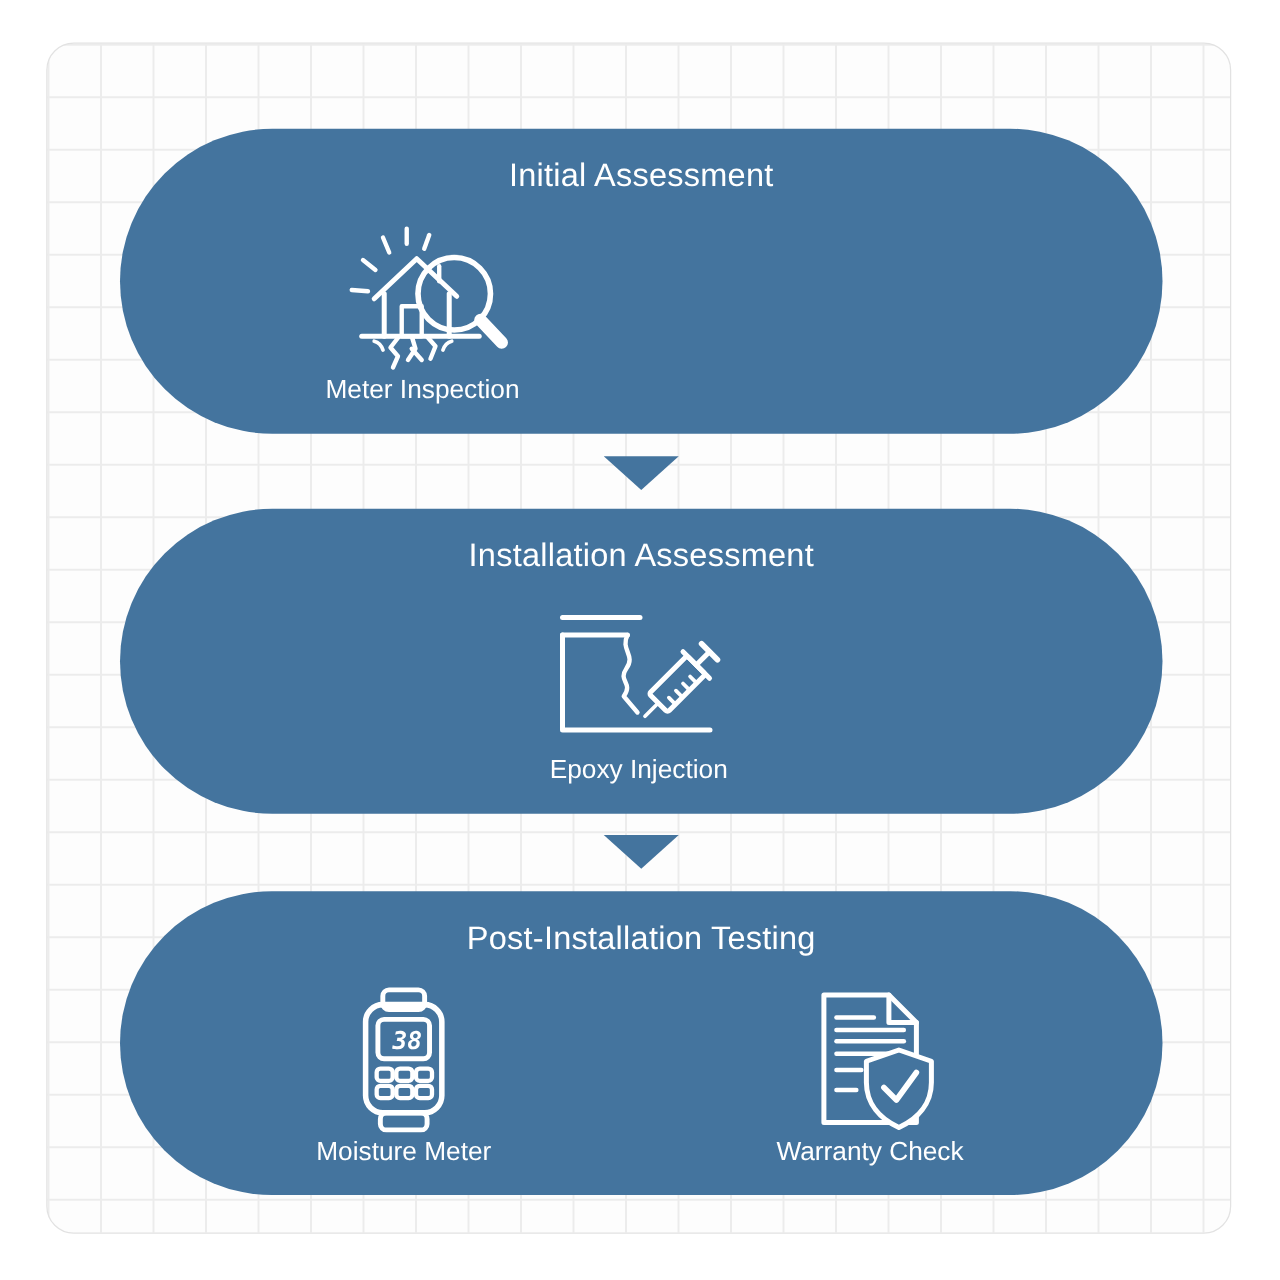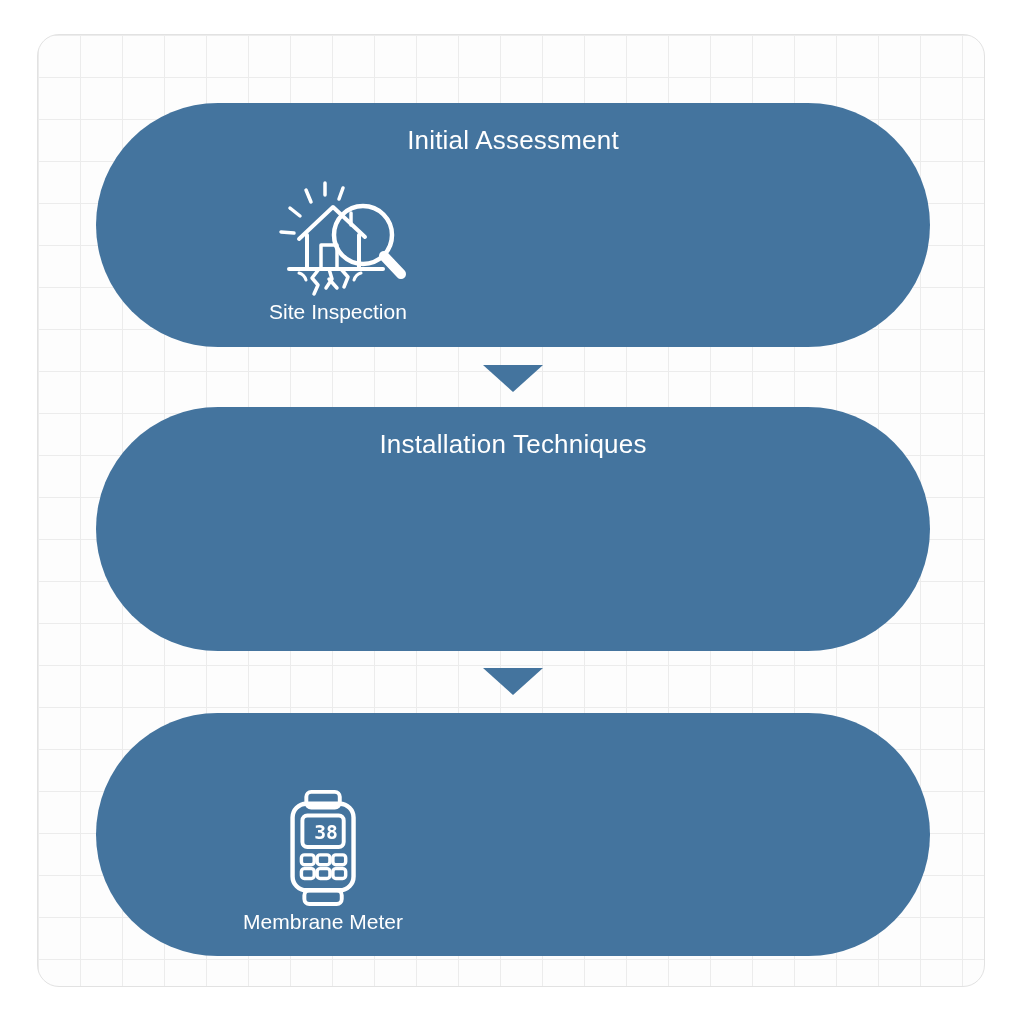--- a/index.html
+++ b/index.html
@@ -46,21 +46,21 @@
     color:var(--text);
   }
   .item{
     position:absolute;top:72px;
     width:max-content;
     transform:translateX(-50%);
     text-align:center;
   }
   .icon-box{
     height:122px;
-    display:flex;align-items:center;justify-content:center;
+    display:flex;align-items:center;justify-content:center;font-style:italic;
   }
   .item-label{
     display:block;margin-top:2px;
     font-size:21px;line-height:26px;
     color:var(--text);
     white-space:nowrap;
   }
   .arrow-down{
     position:absolute;left:445px;
     width:0;height:0;
@@ -114,53 +114,93 @@
             <path d="M56,94 l-7,9 l6,7 l-4,9" style="stroke-width:3.5"></path>
             <path d="M66,94 l3,10 l-6,9" style="stroke-width:3.5"></path>
             <path d="M66,104 l8,9" style="stroke-width:3.5"></path>
             <path d="M78,94 l7,8 l-4,10" style="stroke-width:3.5"></path>
             <path d="M36,98 c4,1 6,4 7,7" style="stroke-width:3"></path>
             <path d="M98,98 c-4,1 -6,4 -7,7" style="stroke-width:3"></path>
             <circle cx="100" cy="60" r="29" style="stroke-width:4.5"></circle>
             <line x1="121" y1="81" x2="138" y2="99" style="stroke-width:10"></line>
           </svg>
         </div>
-        <span class="item-label">Site Inspection</span>
+        <span class="item-label">Meter Inspection</span>
       </div>
 
     </section>
 
     <div class="arrow-down" style="top:330px;"></div>
 
     <section class="pill" style="top:372px;">
-      <h2 class="pill-title">Installation Techniques</h2>
-
-
+      <h2 class="pill-title">Installation Assessment</h2>
+
+
+      <div class="item" style="left:415px;">
+        <div class="icon-box">
+          <svg width="150" height="120" viewBox="0 0 150 120">
+            <line x1="14" y1="14" x2="76" y2="14"></line>
+            <path d="M14,28 V104 H132"></path>
+            <path d="M14,28 H66"></path>
+            <path d="M66,28 c-6,12 7,16 -1,27 c-7,10 6,11 -2,22 l11,13" style="stroke-width:3.5"></path>
+            <g transform="translate(80,93) rotate(-45)">
+              <line x1="0" y1="0" x2="15" y2="0" style="stroke-width:3"></line>
+              <rect x="15" y="-10.5" width="43" height="21" rx="2"></rect>
+              <line x1="24" y1="10.5" x2="24" y2="3" style="stroke-width:3"></line>
+              <line x1="32" y1="10.5" x2="32" y2="3" style="stroke-width:3"></line>
+              <line x1="40" y1="10.5" x2="40" y2="3" style="stroke-width:3"></line>
+              <line x1="48" y1="10.5" x2="48" y2="3" style="stroke-width:3"></line>
+              <line x1="58" y1="-15" x2="58" y2="15"></line>
+              <line x1="58" y1="0" x2="73" y2="0"></line>
+              <line x1="73" y1="-9" x2="73" y2="9" style="stroke-width:4.5"></line>
+            </g>
+          </svg>
+        </div>
+        <span class="item-label">Epoxy Injection</span>
+      </div>
 
     </section>
 
     <div class="arrow-down" style="top:633px;"></div>
 
     <section class="pill" style="top:678px;height:243px;">
+      <h2 class="pill-title">Post-Installation Testing</h2>
 
       <div class="item" style="left:227px;">
         <div class="icon-box">
           <svg width="110" height="120" viewBox="0 0 110 122">
             <rect x="38" y="6" width="34" height="16" rx="5"></rect>
             <rect x="24" y="18" width="62" height="88" rx="14" style="stroke-width:4.5"></rect>
             <rect x="34" y="30" width="42" height="32" rx="5"></rect>
             <text class="lcd" x="70" y="54" text-anchor="end">38</text>
             <rect x="33" y="70" width="13" height="10" rx="3" style="stroke-width:3.5"></rect>
             <rect x="49" y="70" width="13" height="10" rx="3" style="stroke-width:3.5"></rect>
             <rect x="65" y="70" width="13" height="10" rx="3" style="stroke-width:3.5"></rect>
             <rect x="33" y="84" width="13" height="10" rx="3" style="stroke-width:3.5"></rect>
             <rect x="49" y="84" width="13" height="10" rx="3" style="stroke-width:3.5"></rect>
             <rect x="65" y="84" width="13" height="10" rx="3" style="stroke-width:3.5"></rect>
             <rect x="36" y="106" width="38" height="14" rx="5"></rect>
           </svg>
         </div>
-        <span class="item-label">Membrane Meter</span>
-      </div>
-
+        <span class="item-label">Moisture Meter</span>
+      </div>
+
+      <div class="item" style="left:600px;">
+        <div class="icon-box">
+          <svg width="122" height="120" viewBox="0 0 122 120">
+            <path d="M24,10 H76 L98,32 V112 H24 Z"></path>
+            <path d="M76,10 V32 H98"></path>
+            <line x1="34" y1="28" x2="64" y2="28" style="stroke-width:3.5"></line>
+            <line x1="34" y1="38" x2="88" y2="38" style="stroke-width:3.5"></line>
+            <line x1="34" y1="47" x2="88" y2="47" style="stroke-width:3.5"></line>
+            <line x1="34" y1="57" x2="80" y2="57" style="stroke-width:3.5"></line>
+            <line x1="34" y1="70" x2="54" y2="70" style="stroke-width:3.5"></line>
+            <line x1="34" y1="86" x2="50" y2="86" style="stroke-width:3.5"></line>
+            <path class="fill-accent" d="M84,54 L110,63 V80 C110,97 99,109 84,116 C69,109 58,97 58,80 V63 Z"></path>
+            <path d="M72,84 L82,94 L98,72" style="stroke-width:4.5"></path>
+          </svg>
+        </div>
+        <span class="item-label">Warranty Check</span>
+      </div>
     </section>
 
   </div>
 </div>
 
 </body></html>

